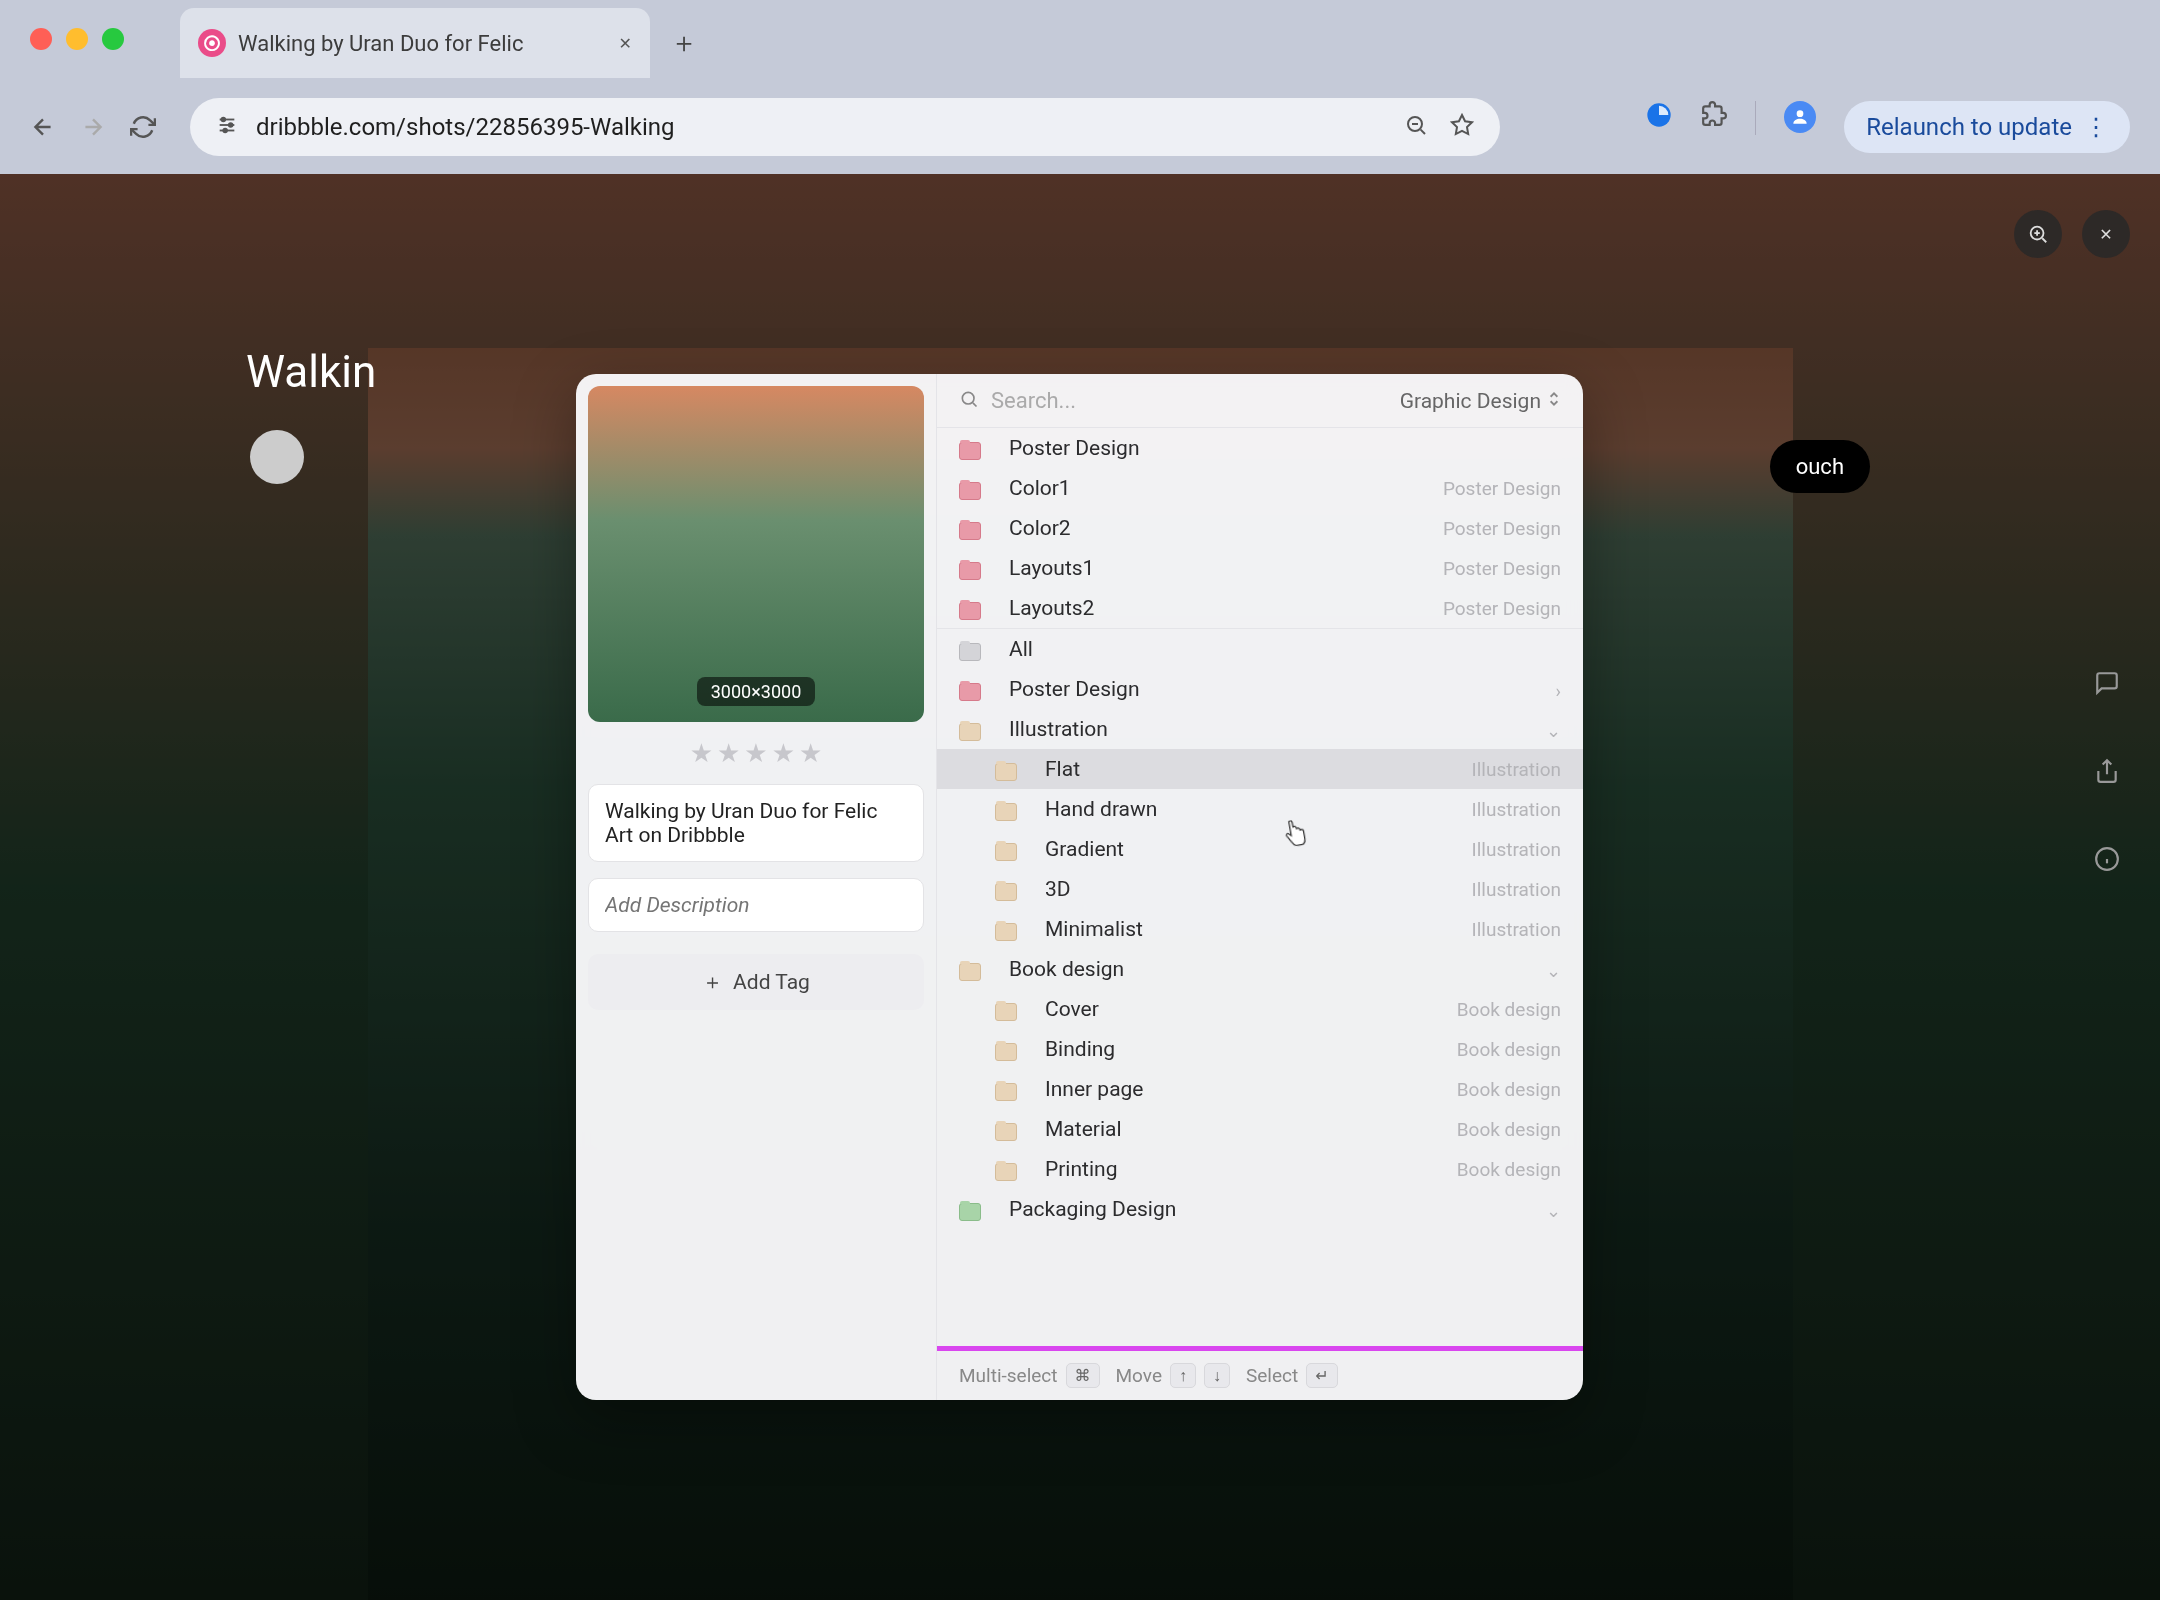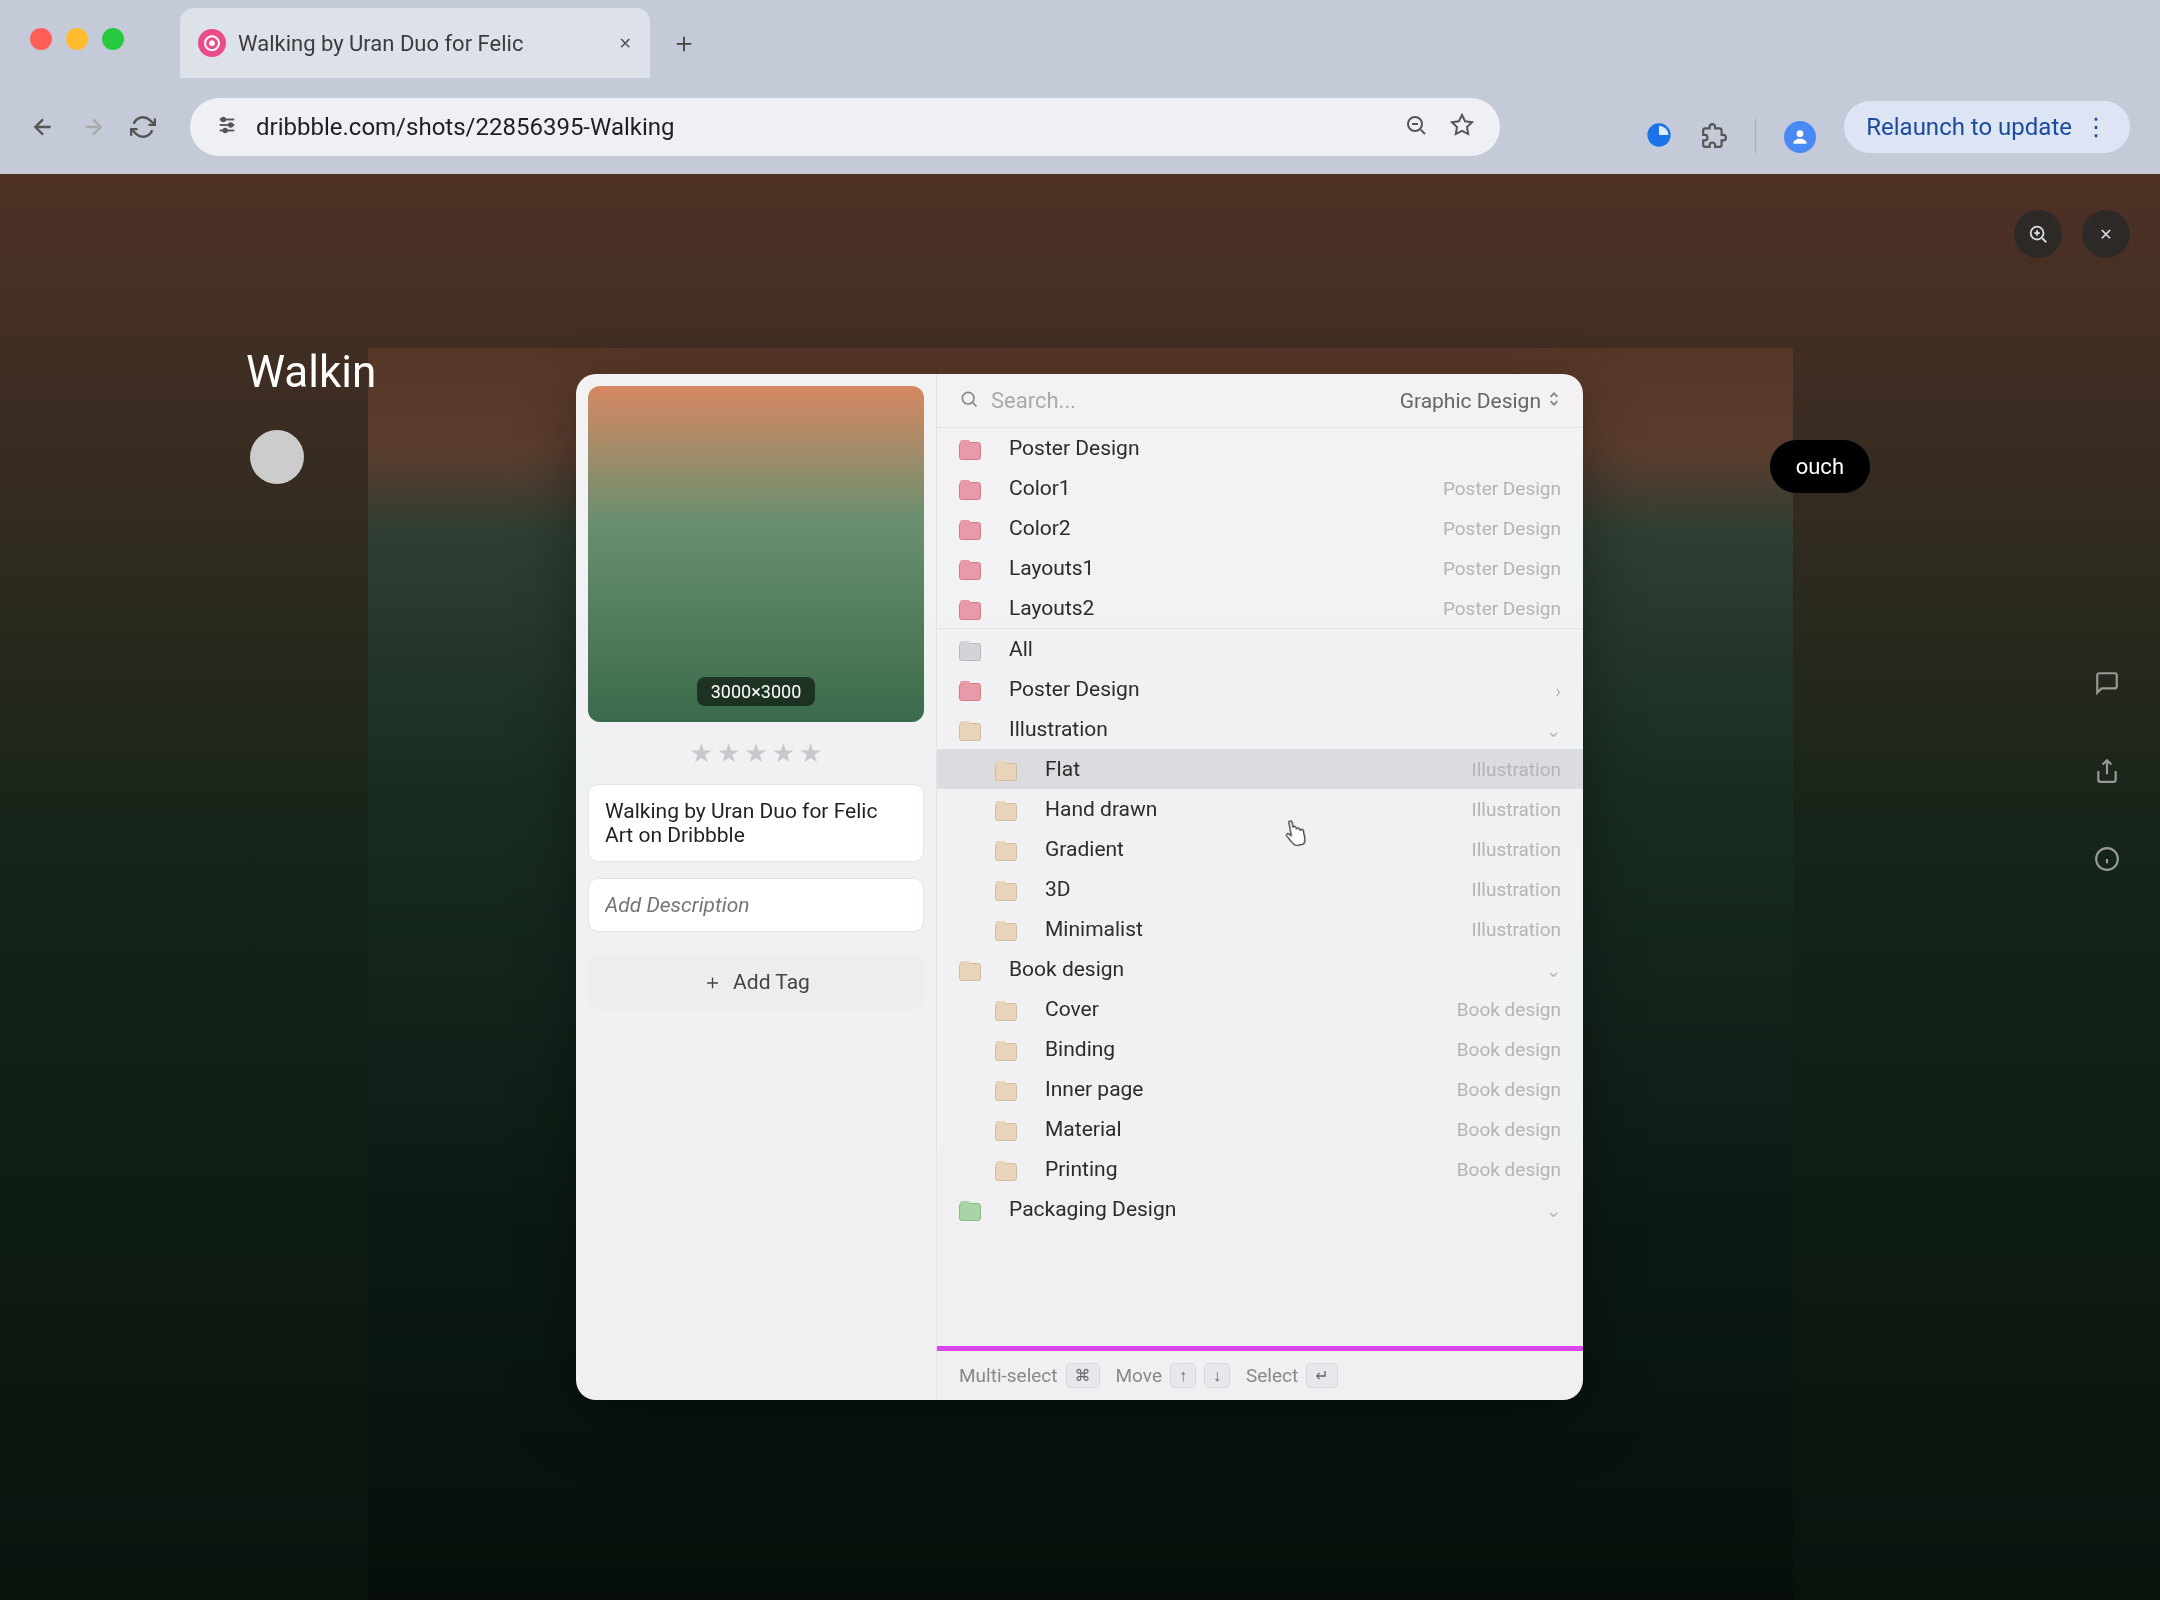--- a/index.html
+++ b/index.html
@@ -20,21 +20,21 @@
   .tab .close { color: #555; }
   .new-tab { margin-left: 20px; font-size: 28px; color: #444; }
   
   .toolbar { position: absolute; left: 0; right:0; top: 80px; height: 94px; display: flex; align-items: center; padding: 0 30px; gap: 24px; }
   .nav-btn { color: #555; display:flex; }
   .nav-btn.disabled { color: #aaa; }
   .url-bar { flex: 1; background: #eef0f5; border-radius: 40px; height: 58px; display: flex; align-items: center; padding: 0 26px; gap: 18px; margin: 0 10px; max-width: 1310px; }
   .url-bar .site-icon { color: #555; font-size: 20px; }
   .url-bar .url-text { flex: 1; font-size: 24px; color: #1f1f1f; }
   .url-bar .right-icons { display: flex; gap: 22px; color: #555; align-items:center; }
-  .toolbar-right { display: flex; align-items: flex-end; gap: 28px; margin-left: auto; }
+  .toolbar-right { display: flex; align-items: flex-start; gap: 28px; margin-left: auto; }
   .relaunch-pill { background: #dde5f5; border-radius: 40px; padding: 12px 22px; display: flex; align-items: center; gap: 12px; font-size: 24px; color: #1a4b9c; }
   .divider-v { width: 1px; height: 34px; background: #aab; }
   .profile-dot { width: 32px; height: 32px; border-radius: 50%; background: #4a8af4; display:flex;align-items:center;justify-content:center; }
   
   
   .page-content { position: absolute; top: 174px; left: 0; right: 0; bottom: 0; background: linear-gradient(180deg, #c77b5f 0%, #2f5a3f 50%, #1a2e1f 100%); }
   .page-dark-overlay { position: absolute; inset: 0; background: rgba(0,0,0,0.6); }
   
   .page-title-behind { position: absolute; left: 246px; top: 346px; font-size: 44px; font-weight: normal; color: #fff; }
   .avatar-behind { position: absolute; left: 250px; top: 430px; width: 54px; height: 54px; border-radius: 50%; background: #ccc; }

